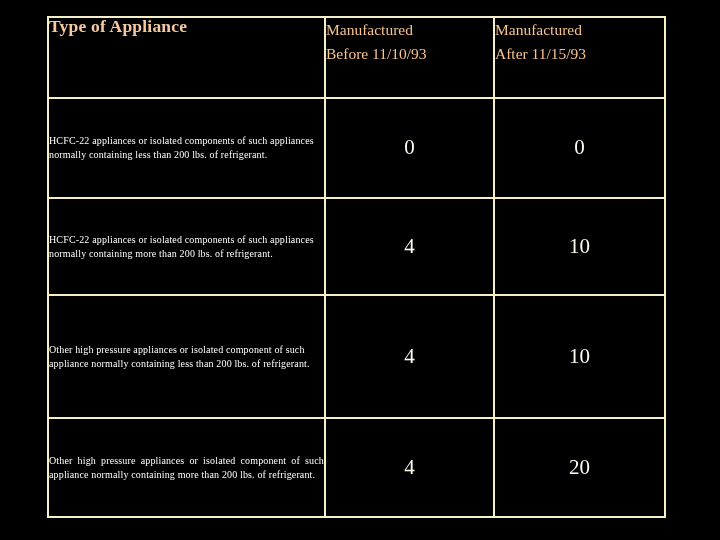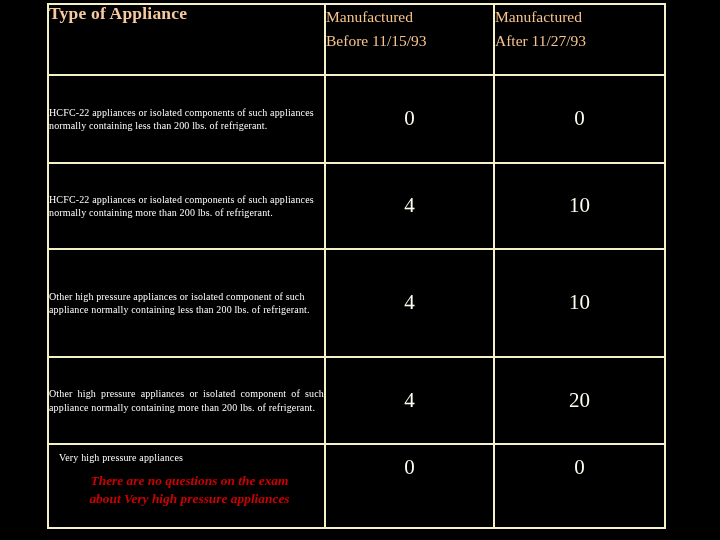--- a/index.html
+++ b/index.html
@@ -17,21 +17,21 @@
   .slide {
     position: relative;
     width: 720px;
     height: 540px;
     background: #000000;
   }
 
   .table-wrap {
     position: absolute;
     left: 47px;
-    top: 3px;
+    top: 16px;
     width: 617px;
     height: 502px;
   }
 
   table.appliance-table {
     width: 617px;
     height: 502px;
     border-collapse: collapse;
     table-layout: fixed;
     background: #000000;
@@ -122,25 +122,25 @@
         <col class="c-type">
         <col class="c-before">
         <col class="c-after">
       </colgroup>
       <tbody>
 
         <tr class="header-row">
           <td class="hdr-type">Type of Appliance</td>
           <td class="hdr-col">
             <span class="line1">Manufactured</span>
-            <span class="line2">Before 11/15/93</span>
+            <span class="line2">Before 11/10/93</span>
           </td>
           <td class="hdr-col">
             <span class="line1">Manufactured</span>
-            <span class="line2">After 11/27/93</span>
+            <span class="line2">After 11/15/93</span>
           </td>
         </tr>
 
         <tr class="r1">
           <td class="desc">HCFC-22 appliances or isolated components of such appliances normally containing less than 200 lbs. of refrigerant.</td>
           <td class="value">0</td>
           <td class="value">0</td>
         </tr>
 
         <tr class="r2">
@@ -154,29 +154,18 @@
           <td class="value">4</td>
           <td class="value">10</td>
         </tr>
 
         <tr class="r4">
           <td class="desc justify">Other high pressure appliances or isolated component of such appliance normally containing more than 200 lbs. of refrigerant.</td>
           <td class="value">4</td>
           <td class="value">20</td>
         </tr>
 
-        <tr class="r5">
-          <td>
-            <div class="desc">Very high pressure appliances</div>
-            <div class="note">
-              <span class="line1">There are no questions on the exam</span>
-              <span class="line2">about Very high pressure appliances</span>
-            </div>
-          </td>
-          <td class="value">0</td>
-          <td class="value">0</td>
-        </tr>
 
       </tbody>
     </table>
   </div>
 
 </div>
 
 </body></html>

